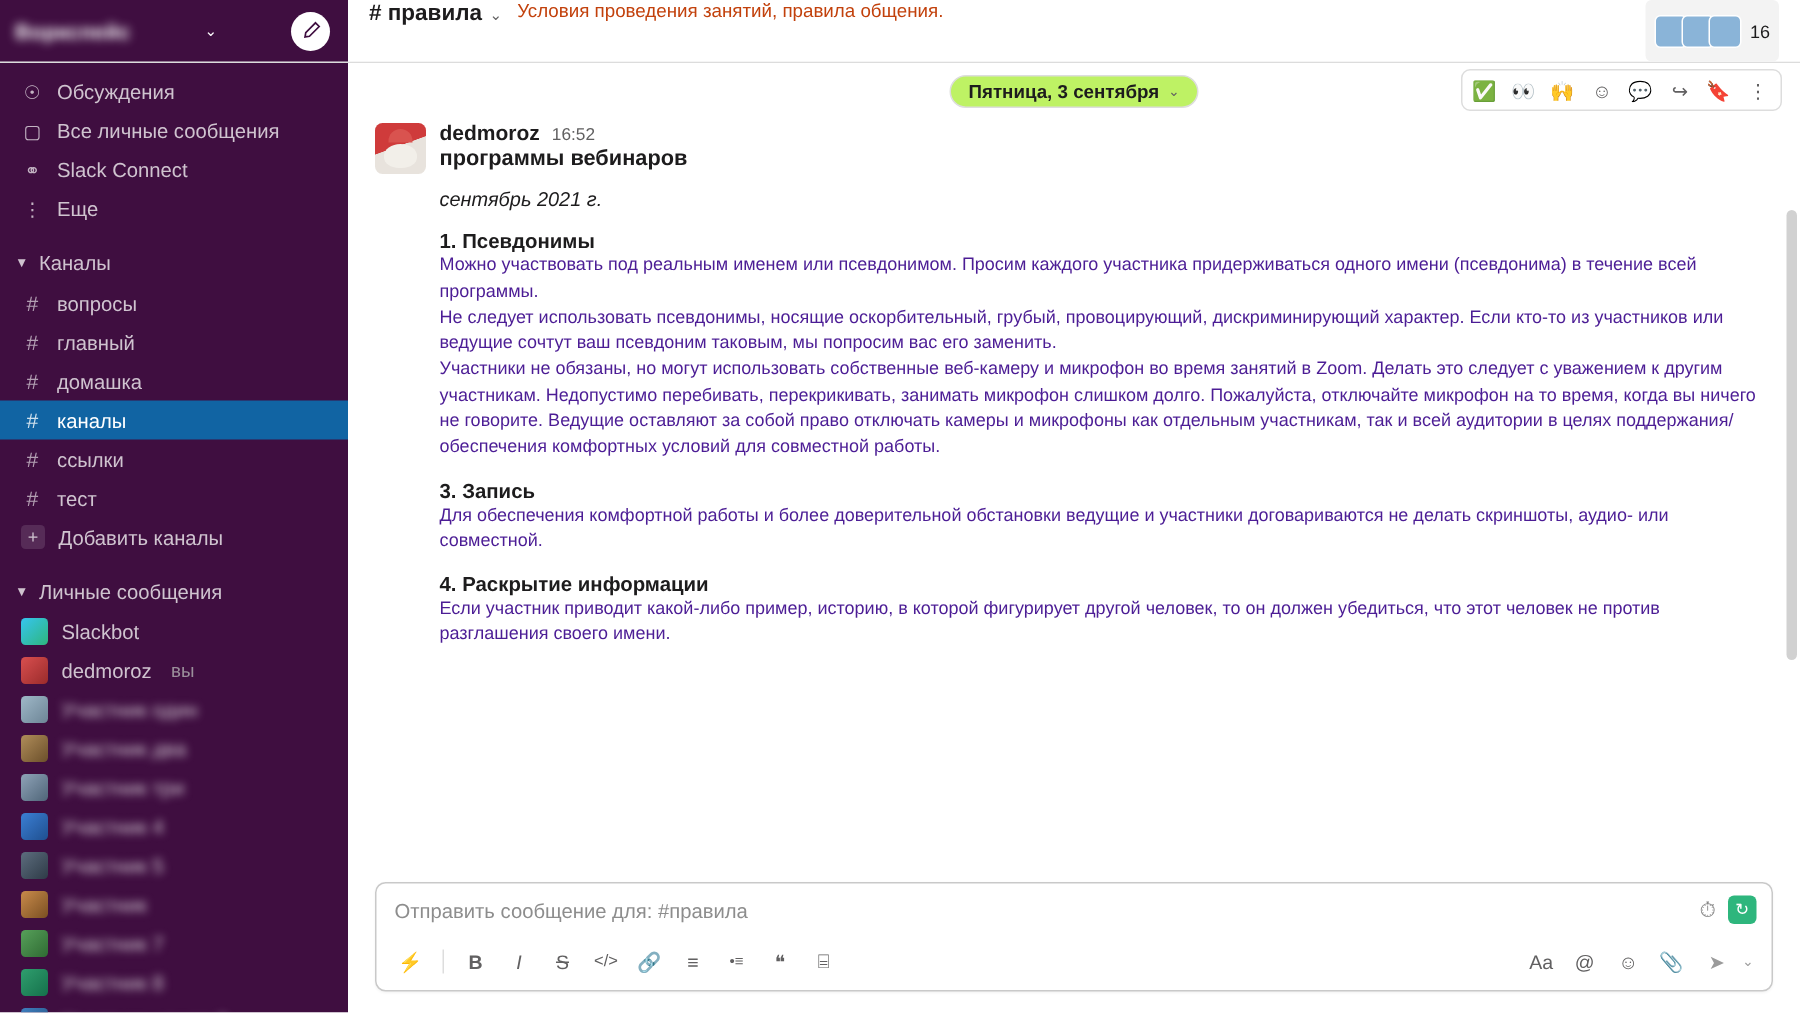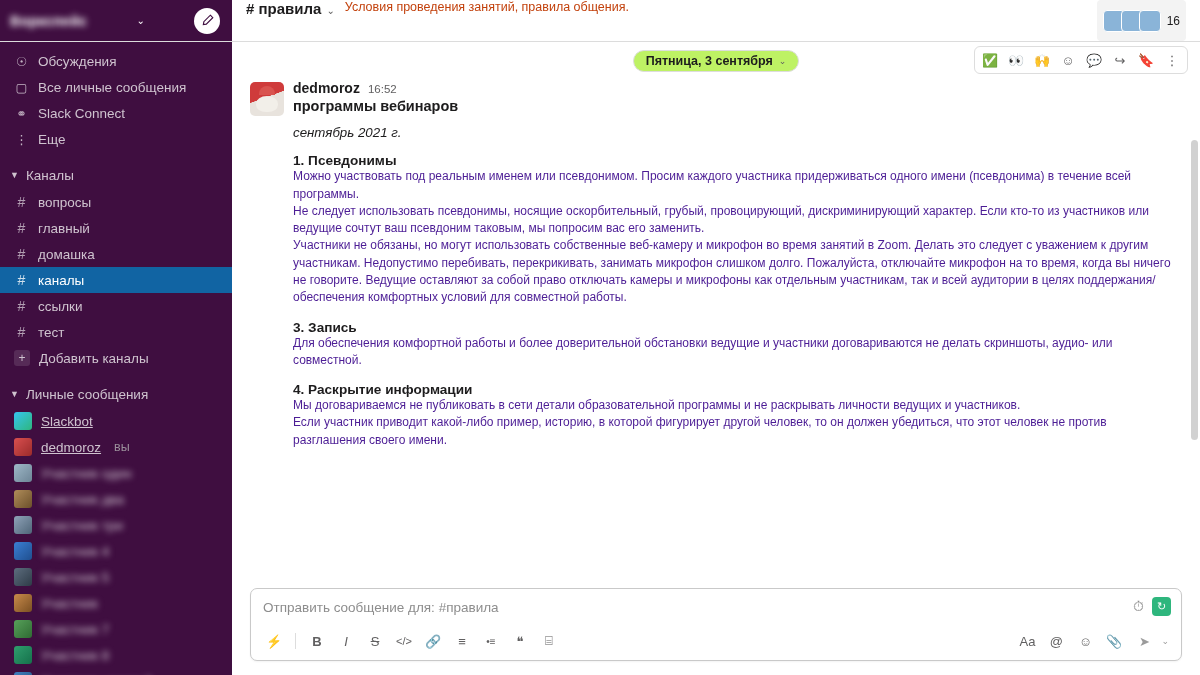--- a/index.html
+++ b/index.html
@@ -130,21 +130,21 @@
   .dm-av.p1 { background: linear-gradient(135deg,#9fb8c8,#6d8596); }
   .dm-av.p2 { background: linear-gradient(135deg,#b08d5a,#6b4f2a); }
   .dm-av.p3 { background: linear-gradient(135deg,#8fa3b8,#4f6578); }
   .dm-av.p4 { background: linear-gradient(135deg,#3b7fd4,#1f4f8f); }
   .dm-av.p5 { background: linear-gradient(135deg,#5d6d7e,#2e3b47); }
   .dm-av.p6 { background: linear-gradient(135deg,#c98b4b,#7a4f22); }
   .dm-av.p7 { background: linear-gradient(135deg,#57a05a,#2f6b33); }
   .dm-av.p8 { background: linear-gradient(135deg,#2f9e6e,#15714b); }
   .dm-av.p9 { background: linear-gradient(135deg,#3f7fbf,#234f7d); }
   .dm-name { filter: blur(3px); }
-  .dm-name.clear { filter: none; text-decoration: underline; }
+  .dm-name.clear { filter: none; }
   .dm-you { color: #9b8f9b; font-size: 12.5px; margin-left: 4px; }
 
   
   .main {
     flex: 1;
     display: flex; flex-direction: column;
     min-width: 0;
     background: #fff;
     position: relative;
   }
@@ -455,21 +455,20 @@
             <div class="doc-title">программы вебинаров</div>
             <div class="doc-date">сентябрь 2021 г.</div>
 
             <div class="doc-h">1. Псевдонимы</div>
             <div class="doc-p">Можно участвовать под реальным именем или псевдонимом. Просим каждого участника придерживаться одного имени (псевдонима) в течение всей программы.</div>
             <div class="doc-p">Не следует использовать псевдонимы, носящие оскорбительный, грубый, провоцирующий, дискриминирующий характер. Если кто-то из участников или ведущие сочтут ваш псевдоним таковым, мы попросим вас его заменить.</div>
             <div class="doc-p">Участники не обязаны, но могут использовать собственные веб-камеру и микрофон во время занятий в Zoom. Делать это следует с уважением к другим участникам. Недопустимо перебивать, перекрикивать, занимать микрофон слишком долго. Пожалуйста, отключайте микрофон на то время, когда вы ничего не говорите. Ведущие оставляют за собой право отключать камеры и микрофоны как отдельным участникам, так и всей аудитории в целях поддержания/обеспечения комфортных условий для совместной работы.</div>
             <div class="doc-h">3. Запись</div>
             <div class="doc-p">Для обеспечения комфортной работы и более доверительной обстановки ведущие и участники договариваются  не делать скриншоты, аудио- или совместной.</div>
             <div class="doc-h">4. Раскрытие информации</div>
-            <div class="doc-p">Мы договариваемся не публиковать в сети детали образовательной программы и не раскрывать личности ведущих и участников.</div>
             <div class="doc-p">Если участник приводит какой-либо пример, историю, в которой фигурирует другой человек, то он должен убедиться, что этот человек не против разглашения своего имени.</div>
 
           </div>
         </div>
         <div class="scrollbar"></div>
       </div>
 
       <div class="composer-wrap">
         <div class="composer">
           <div class="composer-input">

